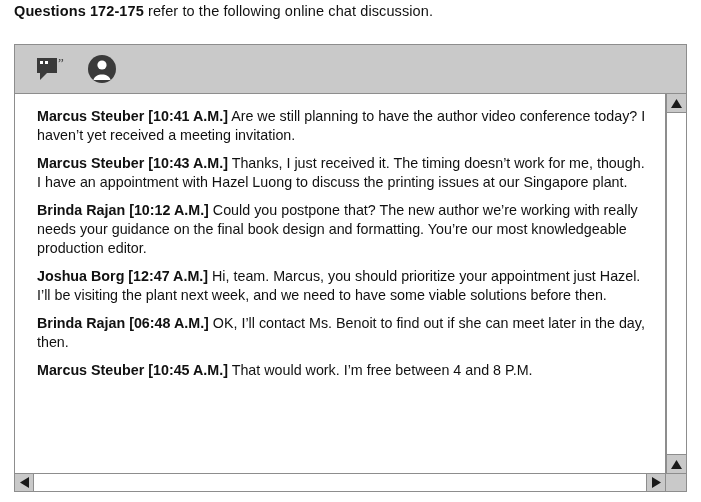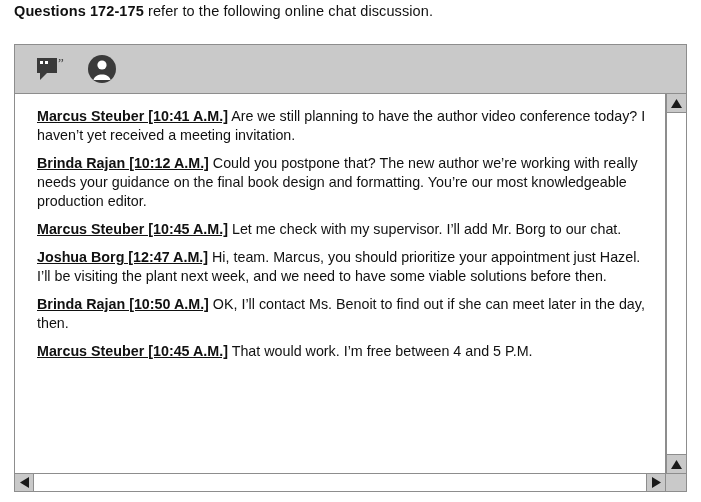--- a/index.html
+++ b/index.html
@@ -80,21 +80,20 @@
     overflow: hidden;
   }
   .msg {
     font-size: 14.3px;
     line-height: 1.33;
     margin-bottom: 9px;
     color: #111111;
   }
   .msg .who {
     font-weight: bold;
-    text-decoration: underline;
   }
   .msg .text {
     font-weight: normal;
   }
 
   
   .vscroll {
     position: absolute;
     right: 0;
     top: 0;
@@ -197,33 +196,33 @@
       </div>
     </div>
 
     <div class="chat-body">
 
       <div class="messages">
         <div class="msg">
           <span class="who">Marcus Steuber [10:41 A.M.]</span><span class="text"> Are we still planning to have the author video conference today? I haven’t yet received a meeting invitation.</span>
         </div>
         <div class="msg">
+          <span class="who">Marcus Steuber [10:43 A.M.]</span><span class="text"> Thanks, I just received it. The timing doesn’t work for me, though. I have an appointment with Hazel Luong to discuss the printing issues at our Singapore plant.</span>
+        </div>
+        <div class="msg">
           <span class="who">Brinda Rajan [10:12 A.M.]</span><span class="text"> Could you postpone that? The new author we’re working with really needs your guidance on the final book design and formatting. You’re our most knowledgeable production editor.</span>
         </div>
         <div class="msg">
-          <span class="who">Marcus Steuber [10:45 A.M.]</span><span class="text"> Let me check with my supervisor. I’ll add Mr. Borg to our chat.</span>
-        </div>
-        <div class="msg">
           <span class="who">Joshua Borg [12:47 A.M.]</span><span class="text"> Hi, team. Marcus, you should prioritize your appointment just Hazel. I’ll be visiting the plant next week, and we need to have some viable solutions before then.</span>
         </div>
         <div class="msg">
-          <span class="who">Brinda Rajan [10:50 A.M.]</span><span class="text"> OK, I’ll contact Ms. Benoit to find out if she can meet later in the day, then.</span>
-        </div>
-        <div class="msg">
-          <span class="who">Marcus Steuber [10:45 A.M.]</span><span class="text"> That would work. I’m free between 4 and 5 P.M.</span>
+          <span class="who">Brinda Rajan [06:48 A.M.]</span><span class="text"> OK, I’ll contact Ms. Benoit to find out if she can meet later in the day, then.</span>
+        </div>
+        <div class="msg">
+          <span class="who">Marcus Steuber [10:45 A.M.]</span><span class="text"> That would work. I’m free between 4 and 8 P.M.</span>
         </div>
       </div>
 
       <div class="vscroll">
         <div class="arrow-up">
           <svg class="tri" width="11" height="9" viewBox="0 0 11 9">
             <polygon points="5.5,0 11,9 0,9" fill="#1a1a1a"></polygon>
           </svg>
         </div>
         <div class="track"></div>

